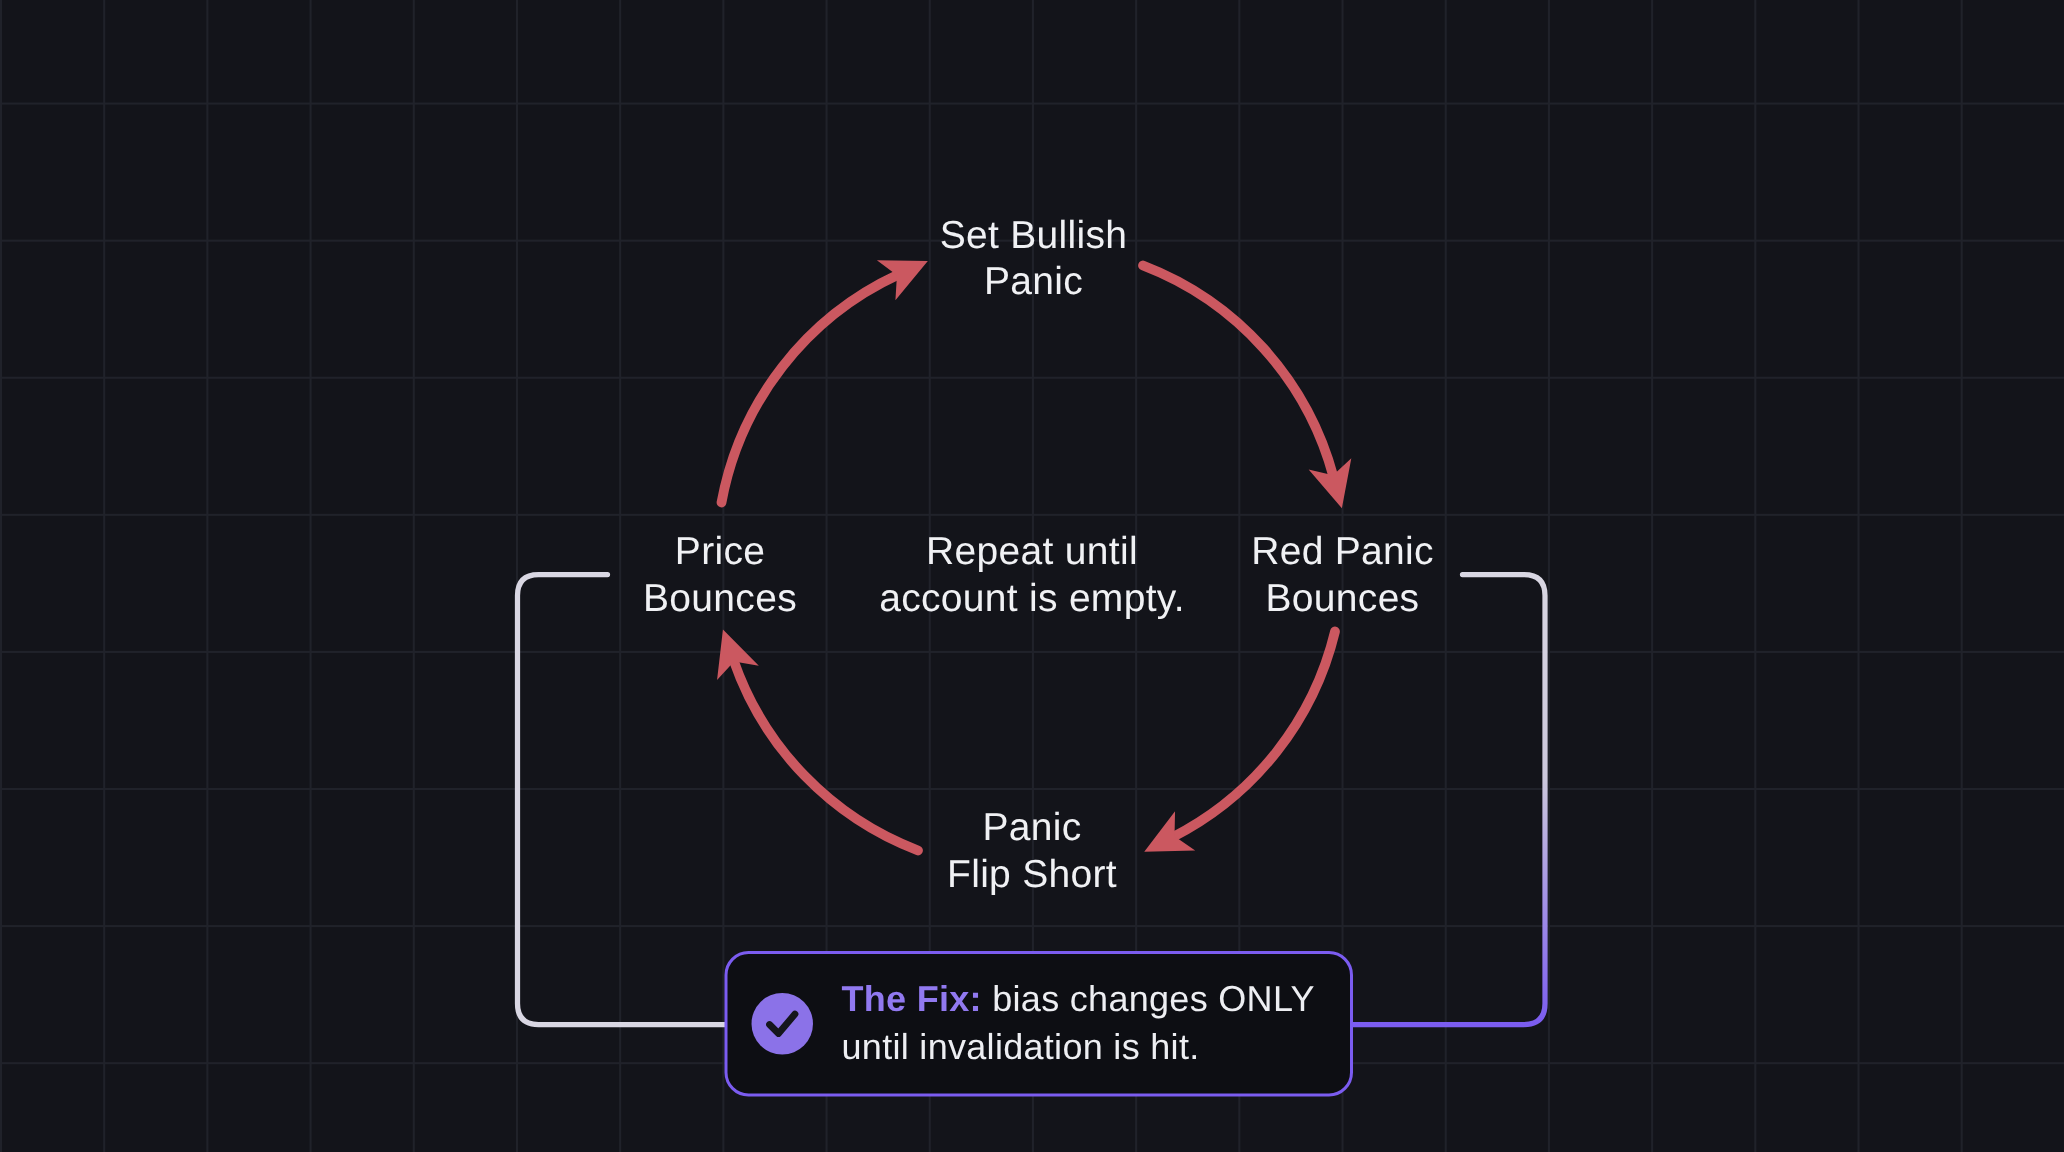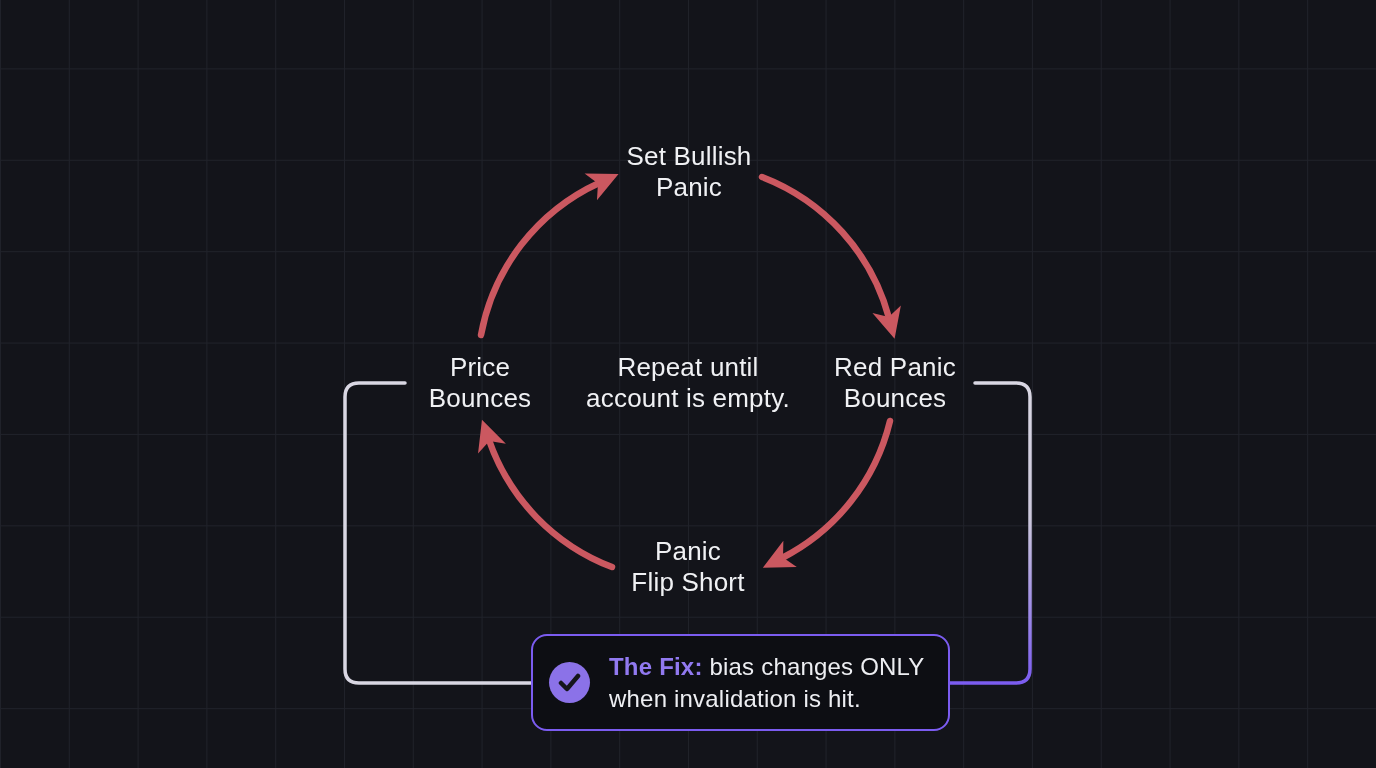--- a/index.html
+++ b/index.html
@@ -46,21 +46,20 @@
     width: 419px;
     height: 97px;
     box-sizing: border-box;
     border: 2px solid #7b5cf0;
     border-radius: 16px;
     background: #0d0e13;
     display: flex;
     align-items: center;
     padding-left: 16px;
     z-index: 3;
-    margin-left: 48px;
   }
   .check-circle {
     width: 41px;
     height: 41px;
     border-radius: 50%;
     background: #8b72e8;
     display: flex;
     align-items: center;
     justify-content: center;
     flex: 0 0 auto;
@@ -131,17 +130,17 @@
   </div>
 
   <div class="fix-box">
     <div class="check-circle">
       <svg width="23" height="19" viewBox="0 0 23 19">
         <path d="M3,10 L9,16 L20,3" fill="none" stroke="#15161c" stroke-width="4.5" stroke-linecap="round" stroke-linejoin="round"></path>
       </svg>
     </div>
     <div class="fix-text">
       <div><span class="fix-highlight">The Fix:</span> <span>bias changes ONLY</span></div>
-      <div>when invalidation is hit.</div>
+      <div>until invalidation is hit.</div>
     </div>
   </div>
 
 </div>
 
 </body></html>

